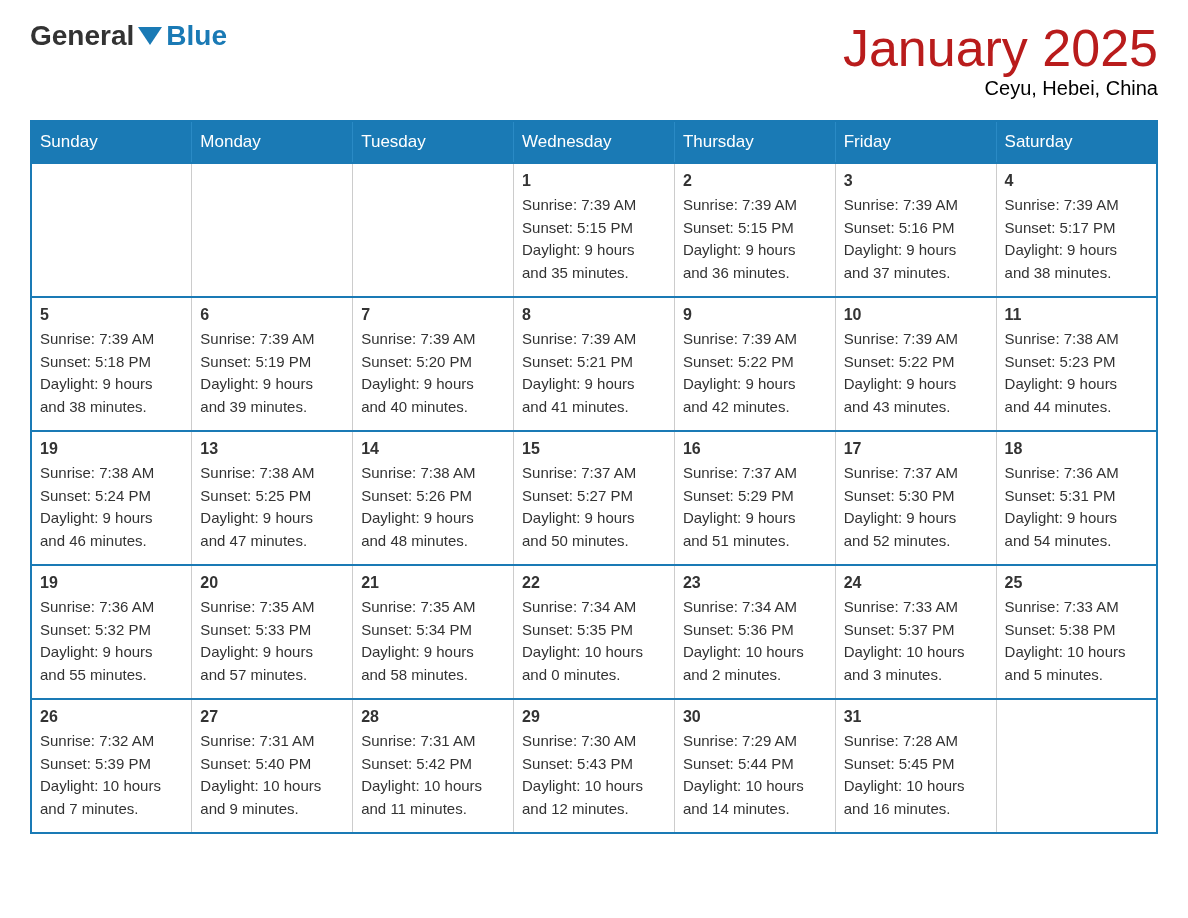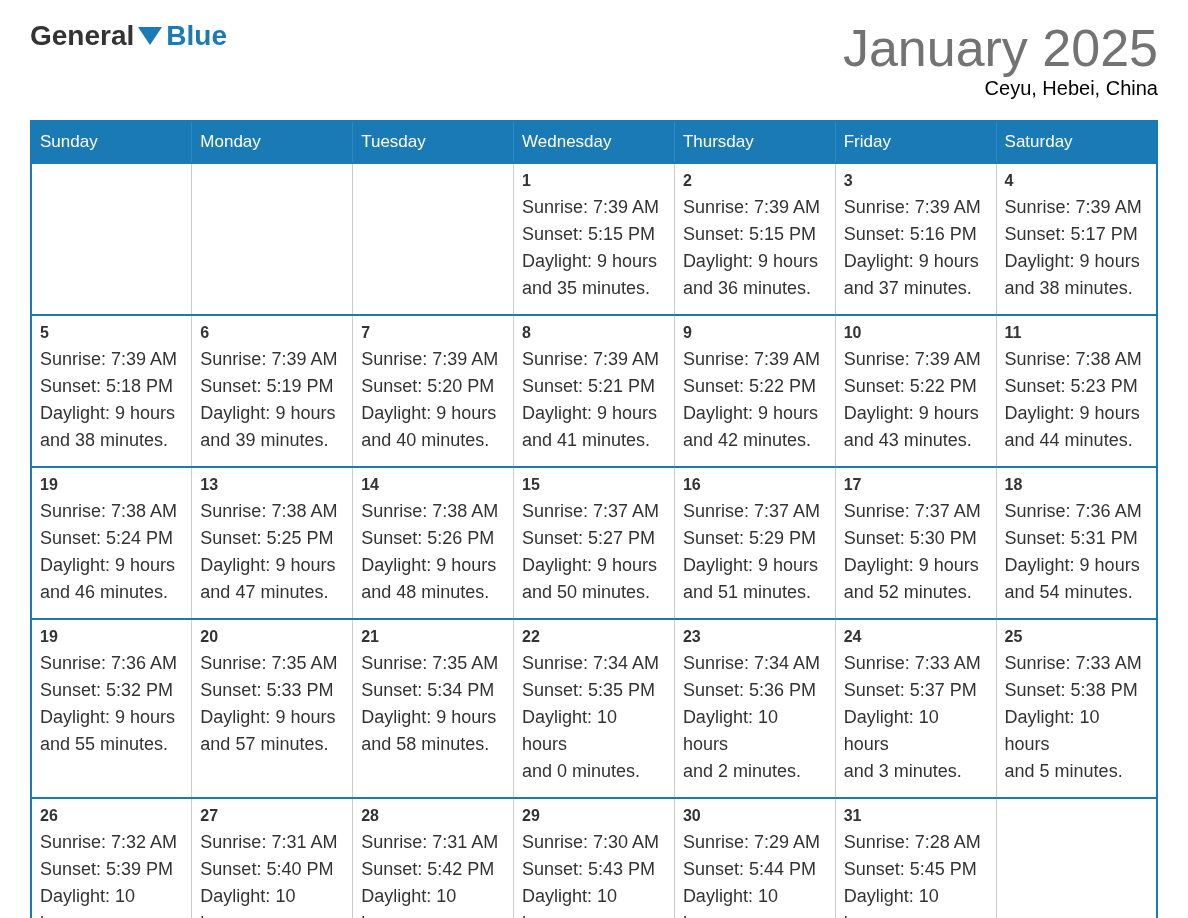--- a/index.html
+++ b/index.html
@@ -43,21 +43,21 @@
       color: #1a7ab5;
       font-size: 28px;
       font-weight: bold;
     }
     .title-block {
       text-align: right;
     }
     .month-title {
       font-size: 52px;
       font-weight: 300;
-      color: #737373;
+      color: #b91c1c;
       line-height: 1.1;
       margin-left: 16px;
     }
     .location {
       font-size: 20px;
       color: #000000;
       margin-top: 0;
     }
     .calendar {
       width: 100%;
@@ -90,21 +90,21 @@
     }
     .calendar tbody td:last-child { border-right: none; }
     .day-number {
       font-size: 16px;
       font-weight: bold;
       color: #333;
       margin-bottom: 4px;
       display: block;
     }
     .day-info {
-      font-size: 18px;
+      font-size: 15px;
       line-height: 1.5;
       color: #333;
     }
     .empty-cell { background: #fff; }
   </style>
 </head>
 <body>
 
 <div class="header">
   <div class="logo">

